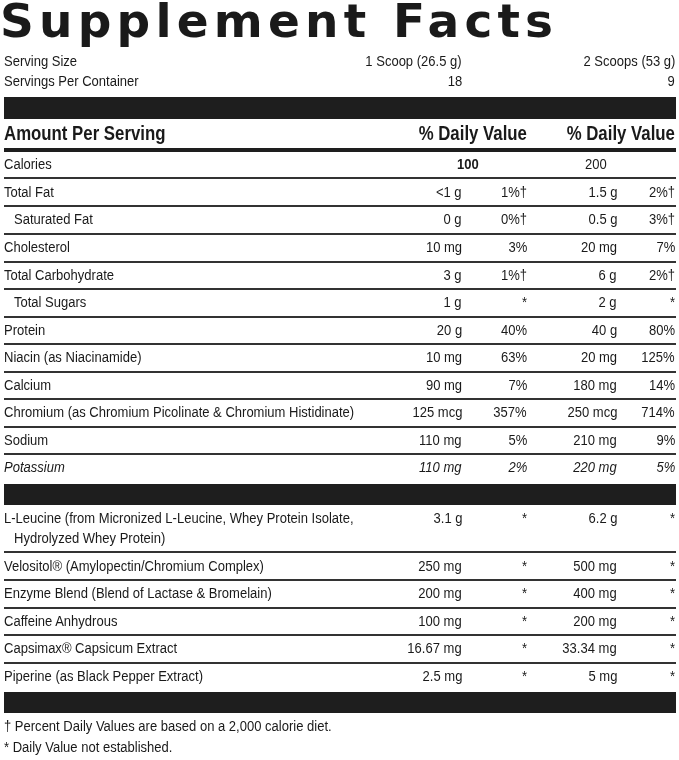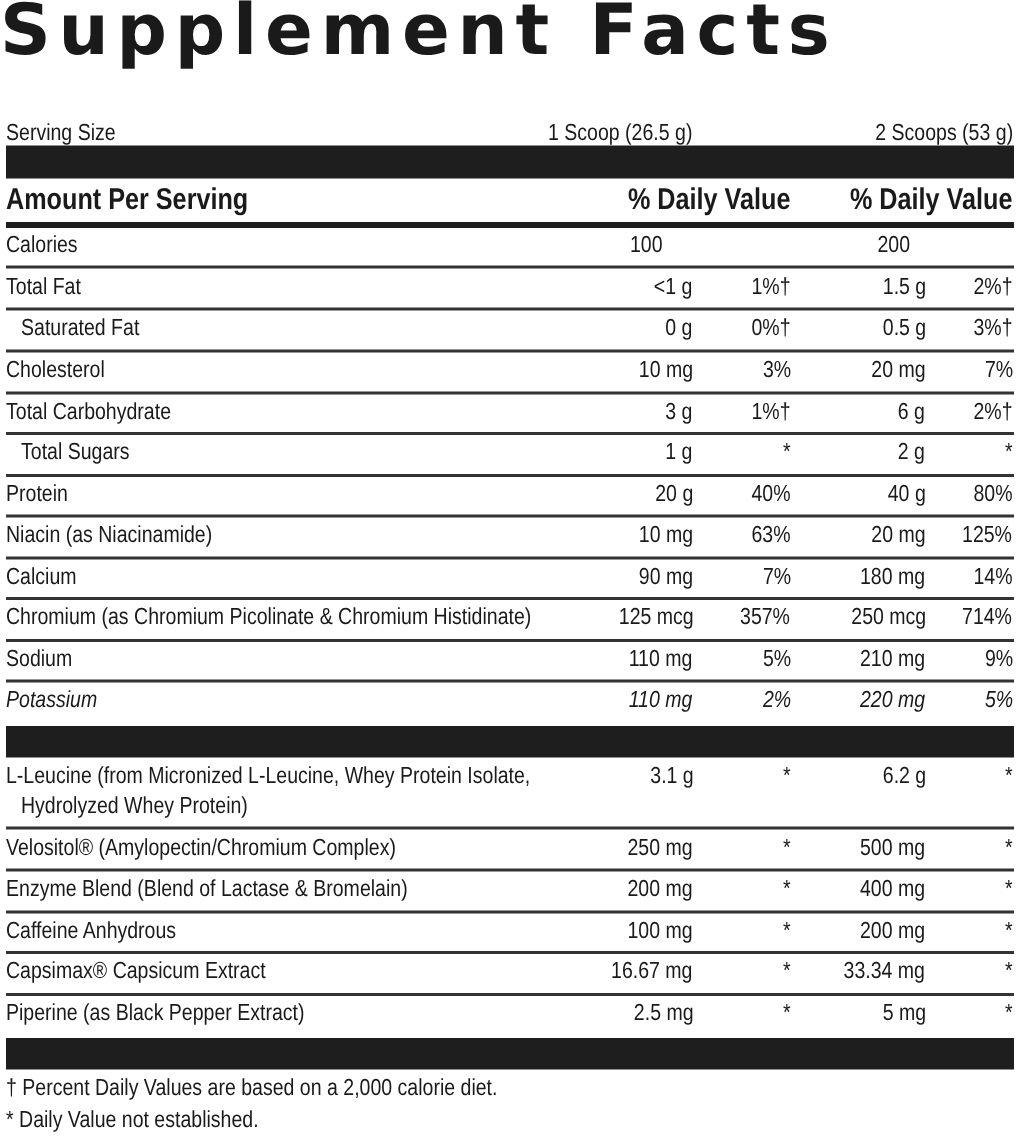--- a/index.html
+++ b/index.html
@@ -9,33 +9,33 @@
       color: #1a1a1a;
     }
     .title {
       position: absolute; left: 0; top: -6px; width: 676px;
       font-family: "DejaVu Sans", sans-serif; font-weight: bold;
       font-size: 47px; letter-spacing: 5.2px; line-height: 54px;
       white-space: nowrap; color: #1a1a1a;
     }
     .cond { display: inline-block; transform: scaleX(0.84); transform-origin: left center; }
     .condr { display: inline-block; transform: scaleX(0.84); transform-origin: right center; }
-    .abs { position: absolute; margin-top: 28px; }
+    .abs { position: absolute; }
     .bar { position: absolute; left: 4px; width: 672px; background: #1e1e1e; }
     .thick { position: absolute; left: 4px; width: 672px; height: 4px; background: #1e1e1e; }
     .thin { position: absolute; left: 4px; width: 672px; height: 1.5px; background: #333; }
     .row { position: absolute; left: 4px; width: 672px; }
     .cell { position: absolute; white-space: nowrap; font-size: 15.5px; line-height: 20px; }
     .c-label { left: 0; }
     .c-label.indent { left: 10px; }
     .c-a1 { right: 214px; text-align: right; }
     .c-d1 { right: 149px; text-align: right; }
     .c-a2 { right: 59px; text-align: left; }
     .c-d2 { right: 1px; text-align: right; }
-    .c-cal1 { left: 416px; }
+    .c-cal1 { left: 453px; font-weight: bold; }
     .c-cal2 { left: 581px; }
     .hdr { font-weight: bold; font-size: 20px; }
     .foot { position: absolute; left: 4px; font-size: 15.5px; line-height: 20px; white-space: nowrap; }
   </style>
 </head>
 <body>
 
 <div>
 
   <div class="title">Supplement Facts</div>

